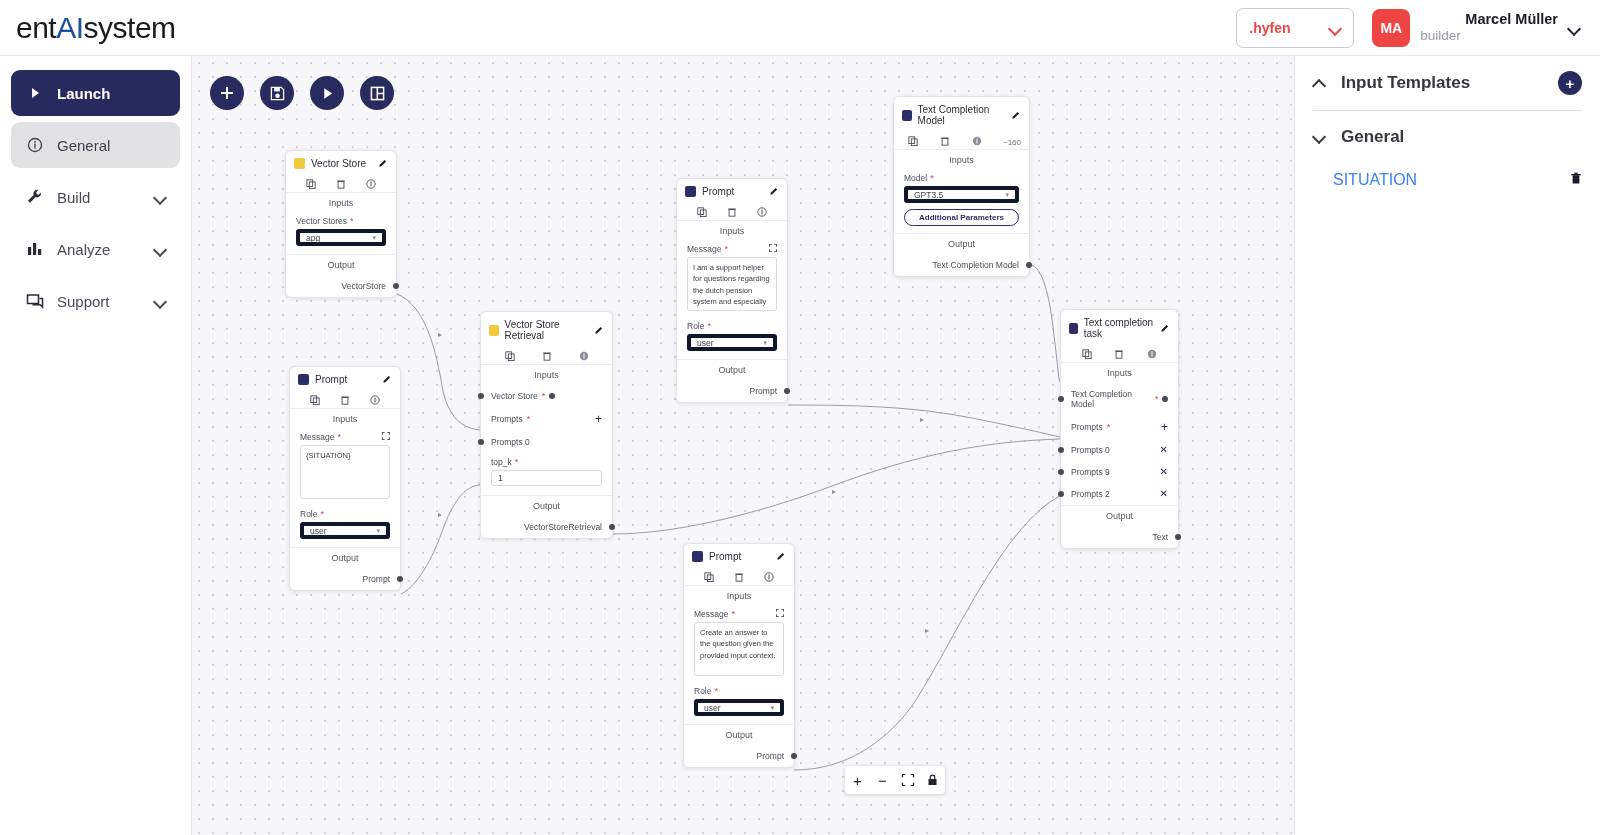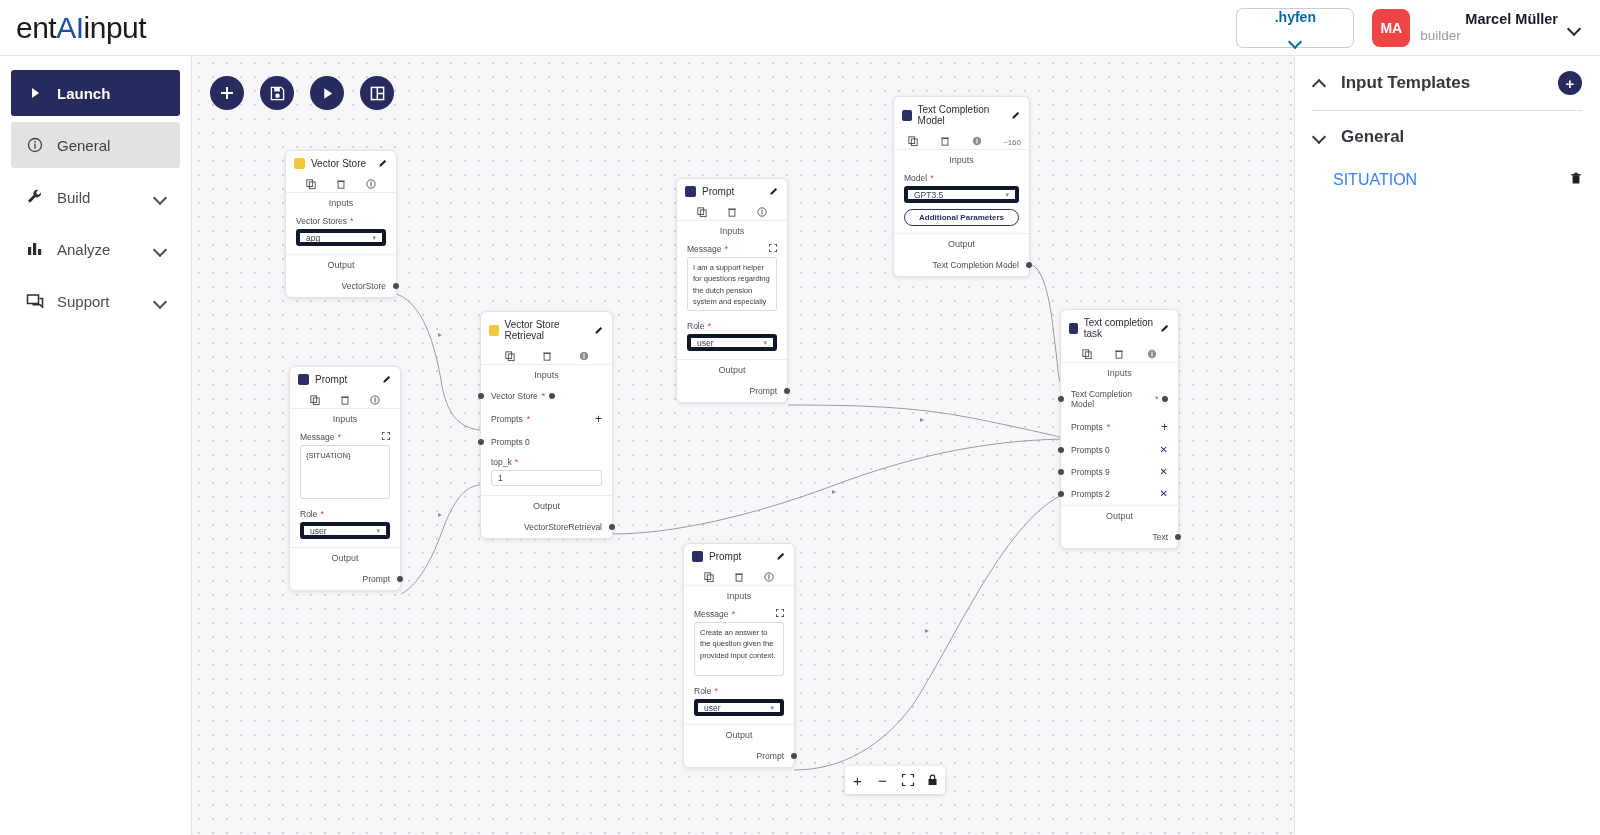--- a/index.html
+++ b/index.html
@@ -15,21 +15,21 @@
     position: absolute; left: 0; top: 0; width: 1600px; height: 56px;
     background: #fff; border-bottom: 1px solid #e6e6ea;
     display: flex; align-items: center; z-index: 30;
   }
   .logo { margin-left: 16px; font-size: 30px; letter-spacing: -0.5px; color: #1b1b1f; font-weight: 400; }
   .logo .ai { color: #1b4fa0; }
   .topbar-right { margin-left: auto; display: flex; align-items: center; gap: 18px; padding-right: 20px; }
   .org-select {
     width: 118px; height: 40px; border: 1px solid #c9cbd6; border-radius: 7px;
     display: flex; align-items: center; justify-content: space-between;
-    padding: 0 12px; font-size: 14px; font-weight: bold; color: #0369a1; background: #fff; flex-direction: column;
+    padding: 0 12px; font-size: 14px; font-weight: bold; color: #ef4444; background: #fff;
   }
   .avatar {
     width: 38px; height: 38px; border-radius: 8px; background: #ef4444; color: #fff;
     display: flex; align-items: center; justify-content: center; font-size: 14px; font-weight: bold;
   }
   .user-block { display: flex; align-items: center; gap: 10px; }
   .user-name { font-size: 14.5px; font-weight: bold; color: #1b1b2b; line-height: 1.25; margin-left: 45px; }
   .user-role { font-size: 13.5px; color: #9a9aa8; line-height: 1.25; }
   .chev { display: inline-block; width: 12px; height: 12px; position: relative; }
   .chev::before {
@@ -40,21 +40,21 @@
   .chev.up::before { transform: rotate(-135deg); top: 5px; }
   .chev.left::before { transform: rotate(135deg); left: 4px; }
 
   
   .sidebar {
     position: absolute; left: 0; top: 56px; width: 192px; height: 779px;
     background: #fff; border-right: 1px solid #e3e3e8; z-index: 20;
   }
   .nav { padding: 14px 11px 0 11px; }
   .nav-item {
-    display: flex; align-items: center; height: 46px; border-radius: 3px;
+    display: flex; align-items: center; height: 46px; border-radius: 9px;
     padding: 0 14px; gap: 12px; font-size: 15px; color: #4a4a57; margin-bottom: 6px;
   }
   .nav-item.active-dark { background: #262a5c; color: #fff; font-weight: bold; }
   .nav-item.active-grey { background: #e2e2e4; color: #3f3f4b; }
   .nav-item .nav-chev { margin-left: auto; color: #4a4a57; }
   .nav-ico { width: 20px; height: 20px; display: flex; align-items: center; justify-content: center; }
   .nav-ico svg { display: block; }
   .sb-bottom { position: absolute; left: 0; bottom: 0; width: 192px; padding: 0 11px 12px 11px; }
   .back-btn {
     height: 42px; border: 1px solid #c9cbd6; border-radius: 9px; background: #fff;
@@ -176,21 +176,21 @@
   .rp-item .trash { margin-left: auto; color: #1c1c2a; }
   svg { overflow: visible; }
 </style>
 </head>
 <body>
 
 <div class="app">
 
   <div class="topbar">
     <div class="logo">
-      <span>ent</span><span class="ai">AI</span><span>input</span>
+      <span>ent</span><span class="ai">AI</span><span>system</span>
     </div>
     <div class="topbar-right">
       <div class="org-select">
         <span>.hyfen</span>
         <span class="chev"></span>
       </div>
       <div class="user-block">
         <div class="avatar">
           <span>MA</span>
         </div>

